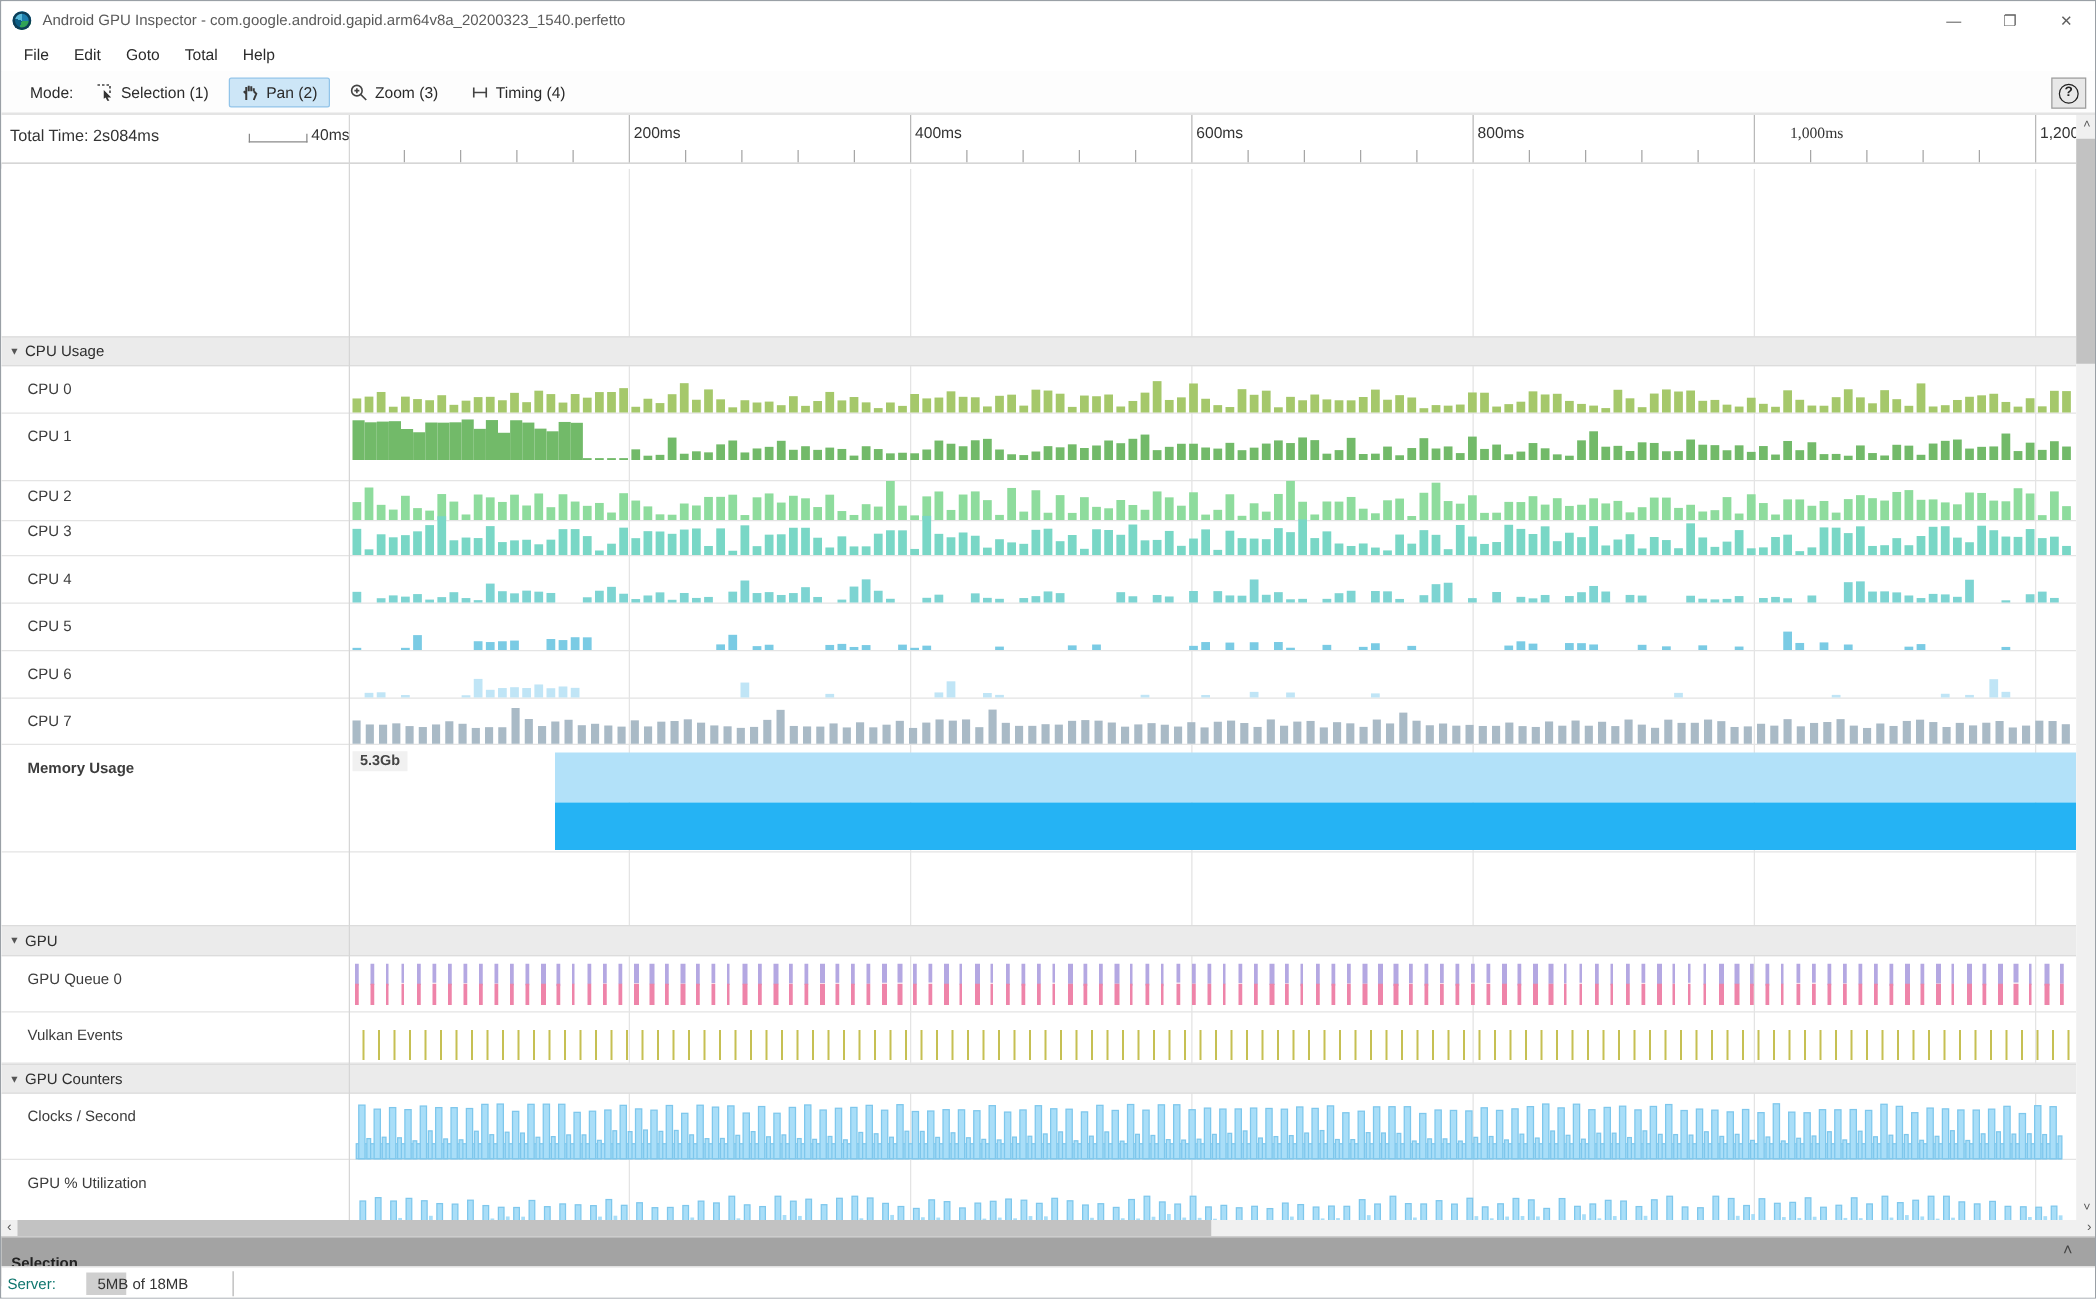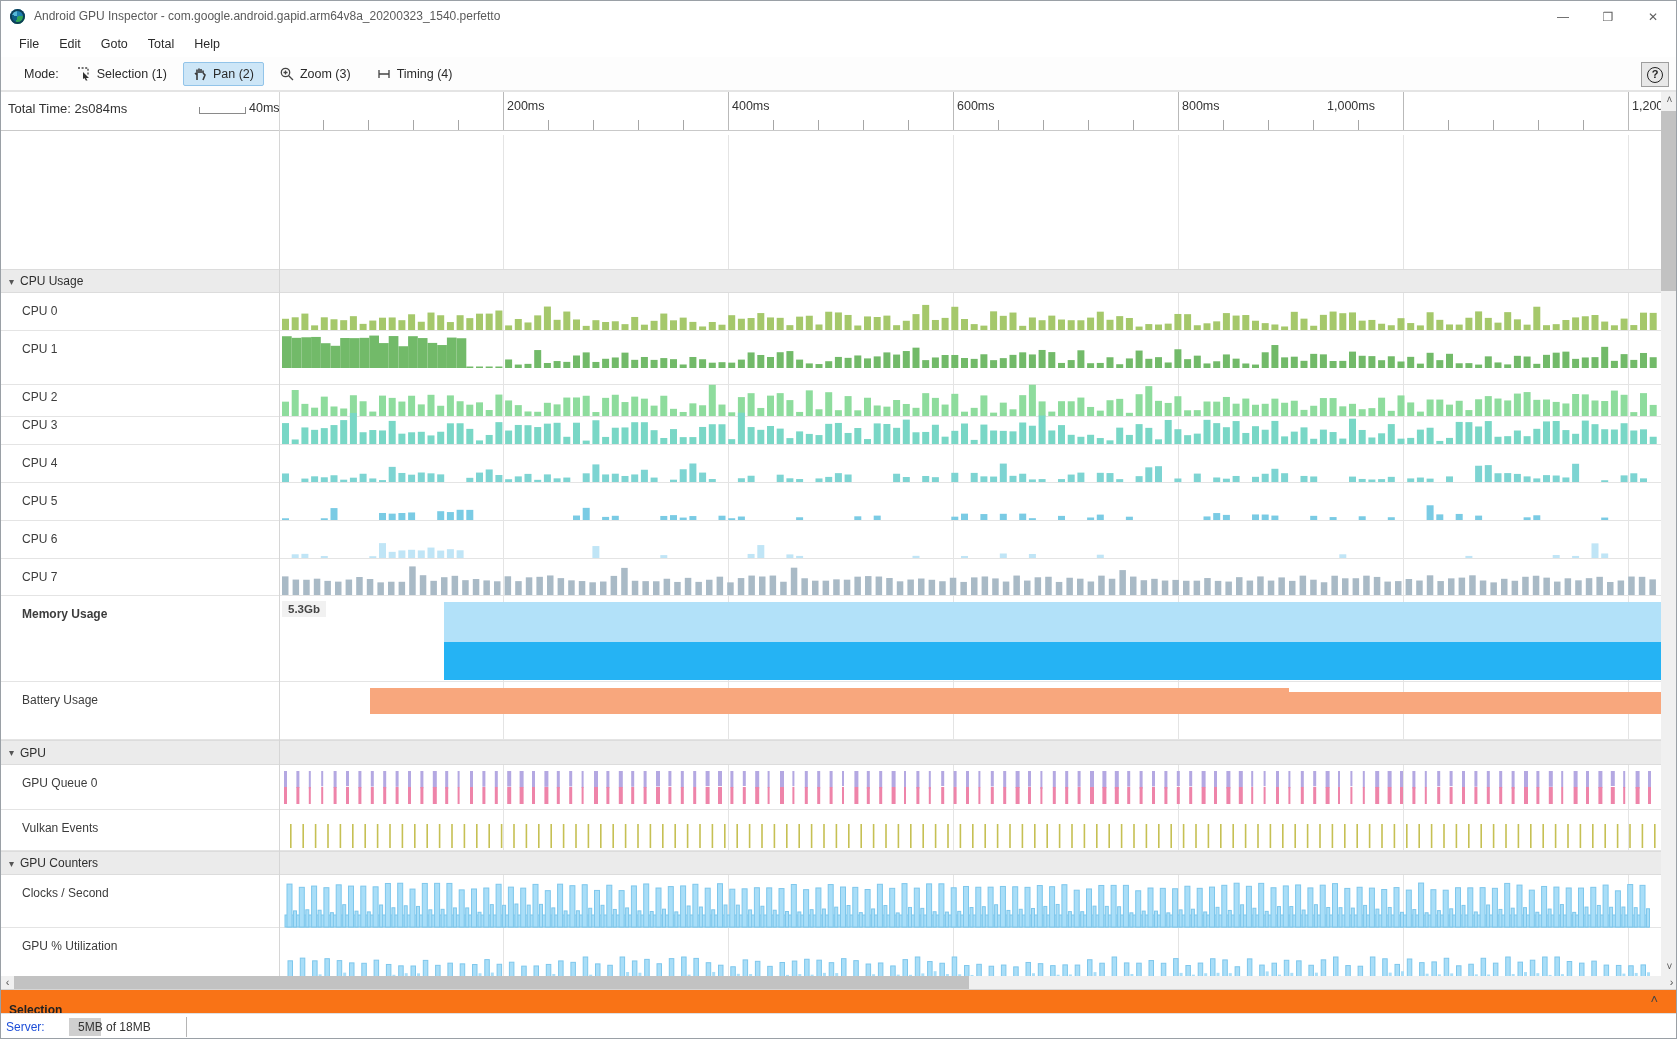--- a/index.html
+++ b/index.html
@@ -58,27 +58,27 @@
   
   .hscroll{position:absolute;left:0;top:975px;width:1677px;height:13px;background:#f0f0f0;}
   .hthumb{position:absolute;left:13px;top:0;width:955px;height:13px;background:#c2c2c2;}
   .harrow{position:absolute;top:0;width:13px;height:13px;font-size:11px;color:#555;
           text-align:center;line-height:12px;background:#f0f0f0;}
   .vscroll{position:absolute;left:1660px;top:91px;width:17px;height:884px;background:#f0f0f0;}
   .vthumb{position:absolute;left:0;top:19px;width:17px;height:180px;background:#c2c2c2;}
   .varrow{position:absolute;left:0;width:17px;height:17px;font-size:10px;color:#555;
           text-align:center;line-height:16px;}
   
-  .selection-bar{position:absolute;left:0;top:988px;width:1677px;height:40px;background:#f97316;
+  .selection-bar{position:absolute;left:0;top:988px;width:1677px;height:40px;background:#a3a3a3;
                  border-top:1px solid #d5d5d5;display:flex;align-items:center;}
   .selection-title{margin-left:8px;font-size:12px;font-weight:bold;color:#222;}
   .selection-collapse{position:absolute;right:20px;top:2px;font-size:13px;color:#444;}
   .statusbar{position:absolute;left:0;top:1012px;width:1677px;height:27px;background:#fff;
              border-top:1px solid #e0e0e0;}
-  .server-label{position:absolute;left:5px;top:6px;font-size:12px;color:#1d4ed8;}
+  .server-label{position:absolute;left:5px;top:6px;font-size:12px;color:#0f766e;}
   .server-usage{position:absolute;left:68px;top:4px;width:115px;height:18px;font-size:12px;color:#333;}
   .server-usage .fill{position:absolute;left:0;top:0;width:32px;height:18px;background:#cfcfcf;}
   .server-usage .txt{position:absolute;left:9px;top:2px;white-space:nowrap;}
   .server-sep{position:absolute;left:185px;top:3px;width:1px;height:20px;background:#b5b5b5;}
 </style>
 </head>
 <body>
 
 <div class="app">
 
@@ -139,21 +139,21 @@
     <span class="scale-label">40ms</span>
   <div class="ruler-major" style="left: 502px;"></div>
       <span class="ruler-label" style="left: 506px;">200ms</span>
       <div class="ruler-major" style="left: 727px;"></div>
       <span class="ruler-label" style="left: 731px;">400ms</span>
       <div class="ruler-major" style="left: 952px;"></div>
       <span class="ruler-label" style="left: 956px;">600ms</span>
       <div class="ruler-major" style="left: 1177px;"></div>
       <span class="ruler-label" style="left: 1181px;">800ms</span>
       <div class="ruler-major" style="left: 1402px;"></div>
-      <span class="ruler-label" style="left: 1326px;">1,000ms</span>
+      <span class="ruler-label" style="left: 1431px; font-family: Liberation Serif, serif;">1,000ms</span>
       <div class="ruler-major" style="left: 1627px;"></div>
       <span class="ruler-label" style="left: 1631px;">1,200ms</span>
       <div class="ruler-minor" style="left: 322px;"></div>
       <div class="ruler-minor" style="left: 367px;"></div>
       <div class="ruler-minor" style="left: 412px;"></div>
       <div class="ruler-minor" style="left: 457px;"></div>
       <div class="ruler-minor" style="left: 547px;"></div>
       <div class="ruler-minor" style="left: 592px;"></div>
       <div class="ruler-minor" style="left: 637px;"></div>
       <div class="ruler-minor" style="left: 682px;"></div>
@@ -1113,27 +1113,20 @@
         </svg>
       </div>
       <div class="track-row" style="top: 461px; height: 86px; font-weight: bold;">
         <span class="track-label">Memory Usage</span>
         <svg width="1382" height="86" class="track-chart">
           <rect x="165" y="6" width="1217" height="40" fill="#b2e1f9"></rect>
           <rect x="165" y="46" width="1217" height="38" fill="#25b3f4"></rect>
         </svg>
         <span class="mem-value" style="left: 281px;">5.3Gb</span>
       </div>
-      <div class="track-row" style="top: 547px; height: 58px;">
-        <span class="track-label">Battery Usage</span>
-        <svg width="1382" height="58" class="track-chart">
-          <rect x="91" y="6" width="919" height="26" fill="#f8a77d"></rect>
-          <rect x="1010" y="10" width="372" height="22" fill="#f8a77d"></rect>
-        </svg>
-      </div>
       <div class="section-row" style="top: 605px; height: 25px;">
         <span class="section-arrow">▾</span>
         <span class="section-label">GPU</span>
       </div>
       <div class="track-row" style="top: 630px; height: 45px;">
         <span class="track-label">GPU Queue 0</span>
         <svg width="1382" height="45" class="track-chart">
           <rect x="5" y="6" width="3" height="17.414468296570703" fill="#b4a8e2"></rect>
           <rect x="5" y="22" width="3" height="17" fill="#ee84a9"></rect>
           <rect x="17.4" y="6" width="3" height="17.070730277337134" fill="#b4a8e2"></rect>

